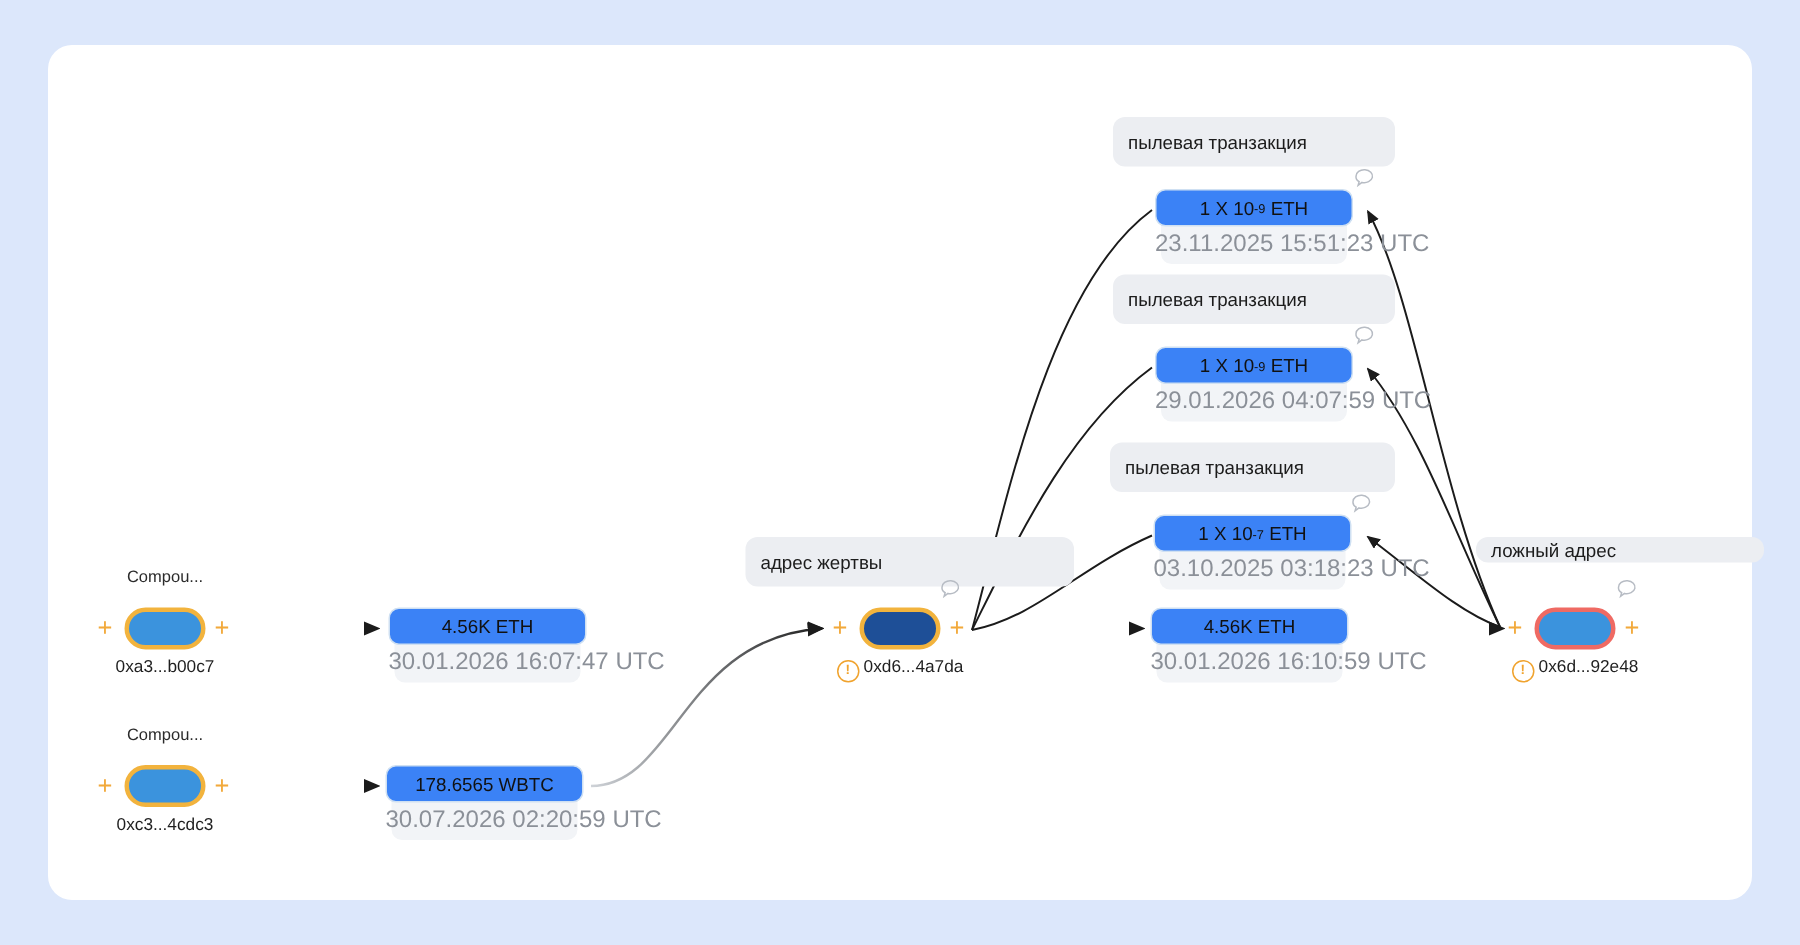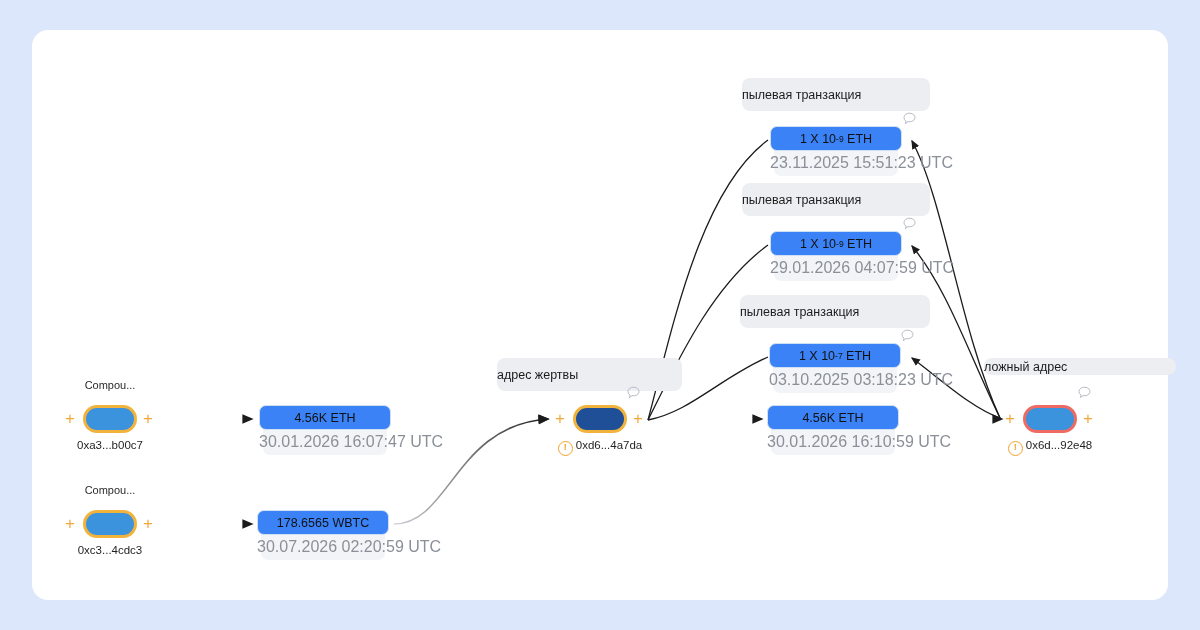--- a/index.html
+++ b/index.html
@@ -60,21 +60,21 @@
   }
   .tx .amt sup{font-size:8.5px;vertical-align:super;}
   .tx .time{
     position:absolute;left:-66px;top:14px;width:132px;text-align:center;
     font-size:16px;color:#8b9098;white-space:nowrap;
   }
 
   
   .chip{
     position:absolute;background:#eceef2;border-radius:8px;
-    display:flex;align-items:center;padding-left:0;
+    display:flex;align-items:center;padding-left:10px;
     font-size:12.5px;color:#1c1c1c;white-space:nowrap;box-sizing:border-box;
   }
   .bubble{position:absolute;width:14px;height:13px;}
   .bubble svg{display:block;}
 </style>
 </head>
 <body>
 
 <div id="card"></div>
 
@@ -136,21 +136,21 @@
 
   <div class="chip" style="left:740px;top:295px;width:190px;height:33px;">
     <span>пылевая транзакция</span>
   </div>
   <div class="bubble" style="left:901px;top:329px;">
     <svg width="14" height="13" viewBox="0 0 14 13">
         <path d="M1,5.5 A5.5,4.3 0 1 1 5,9.6 L2.4,11.6 L3.1,9.1 A5,4 0 0 1 1,5.5 Z" fill="none" stroke="#b7bcc4" stroke-width="1"></path>
       </svg>
   </div>
 
-  <div class="chip" style="left:497px;top:358px;width:185px;height:33px;">
+  <div class="chip" style="left:497px;top:358px;width:219px;height:33px;">
     <span>адрес жертвы</span>
   </div>
   <div class="bubble" style="left:627px;top:386px;">
     <svg width="14" height="13" viewBox="0 0 14 13">
         <path d="M1,5.5 A5.5,4.3 0 1 1 5,9.6 L2.4,11.6 L3.1,9.1 A5,4 0 0 1 1,5.5 Z" fill="none" stroke="#b7bcc4" stroke-width="1"></path>
       </svg>
   </div>
 
   <div class="chip" style="left:984px;top:358px;width:192px;height:17px;">
     <span>ложный адрес</span>

